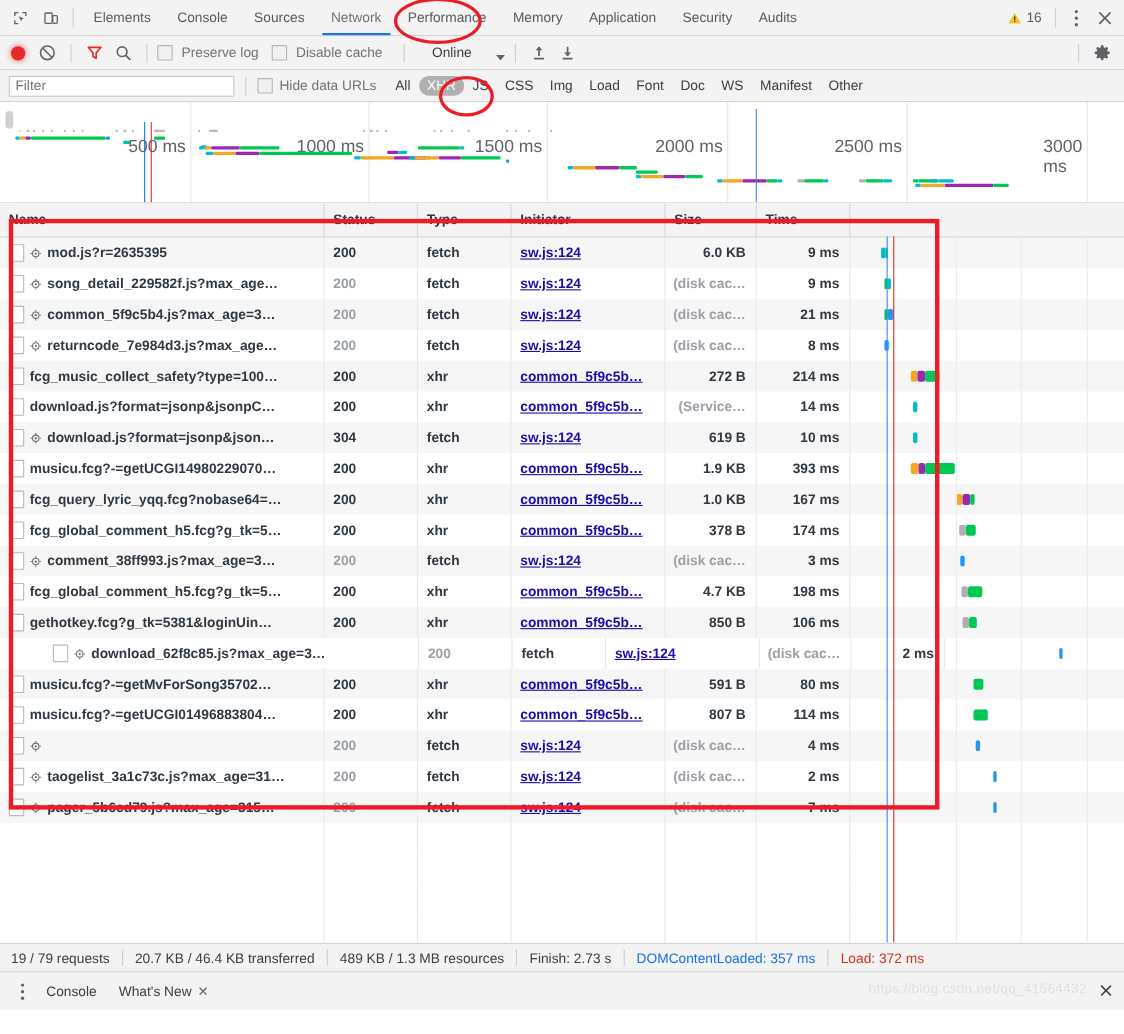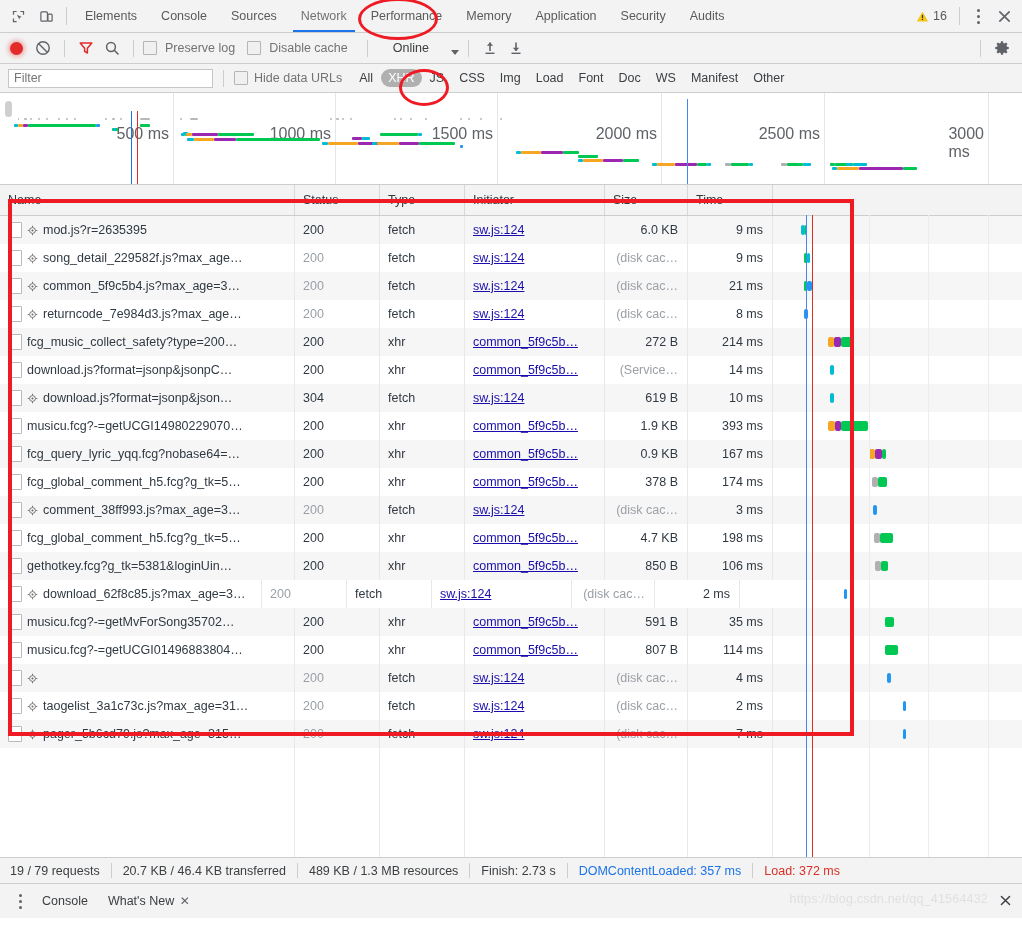--- a/index.html
+++ b/index.html
@@ -78,21 +78,21 @@
   
   .overview{position:relative;height:91px;background:#fff;border-bottom:1px solid #cdcdcd;overflow:hidden;}
   .ovgrid{position:absolute;top:0;bottom:0;width:1px;background:#e6e6e6;}
   .ovlabel{position:absolute;top:5px;font-size:16px;color:#5f6368;transform:translateX(-100%);padding-right:4px;margin-top:27px;}
   .ovband{position:absolute;height:3px;border-radius:1px;}
   .ovline{position:absolute;top:18px;bottom:0;width:1px;}
   .ovleftgutter{position:absolute;left:0;top:0;bottom:0;width:14px;background:#fff;}
   .ovhandle{position:absolute;left:5px;top:8px;width:7px;height:16px;border-radius:4px;background:#cfcfcf;}
 
   
-  .tablewrap{position:relative;height:672px;background:#fff;overflow:hidden;}
+  .tablewrap{position:relative;height:672px;background:#fff;overflow:hidden;font-weight:bold;}
   .thead{
     display:flex;height:30px;align-items:center;background:#f3f3f3;
     border-bottom:1px solid #cdcdcd;font-size:12.5px;color:#303942;
   }
   .th{padding-left:8px;box-sizing:border-box;border-right:1px solid #d8d8d8;height:30px;line-height:30px;}
   .th.last{border-right:none;flex:1;position:relative;}
   .sortarrow{position:absolute;right:10px;top:11px;width:0;height:0;
     border-left:5px solid transparent;border-right:5px solid transparent;border-bottom:7px solid #80868b;}
   .row{display:flex;height:28px;align-items:center;font-size:12.5px;position:relative;}
   .row.odd{background:#f6f6f6;}
@@ -469,21 +469,21 @@
           <div class="cell" style="width: 140px;"><span class="initlink">sw.js:124</span></div>
           <div class="cell num muted" style="width: 83px;">(disk cac…</div>
           <div class="cell num" style="width: 85px;">8 ms</div>
           <div class="cell wf">
             <div class="wfbar" style="left: 31px; width: 4px; background: rgb(33, 150, 243);"></div>
           </div>
         </div>
         <div class="row odd">
           <div class="namecell" style="width: 295px;">
             <div class="rowcb"></div>
-            <span class="nametext">fcg_music_collect_safety?type=200…</span>
+            <span class="nametext">fcg_music_collect_safety?type=100…</span>
           </div>
           <div class="cell " style="width: 85px;">200</div>
           <div class="cell " style="width: 85px;">xhr</div>
           <div class="cell" style="width: 140px;"><span class="initlink">common_5f9c5b…</span></div>
           <div class="cell num" style="width: 83px;">272 B</div>
           <div class="cell num" style="width: 85px;">214 ms</div>
           <div class="cell wf">
             <div class="wfbar" style="left: 55px; width: 6px; background: rgb(245, 166, 35);"></div>
             <div class="wfbar" style="left: 61px; width: 7px; background: rgb(156, 39, 176);"></div>
             <div class="wfbar" style="left: 68px; width: 13px; background: rgb(0, 200, 83);"></div>
@@ -541,21 +541,21 @@
           </div>
         </div>
         <div class="row odd">
           <div class="namecell" style="width: 295px;">
             <div class="rowcb"></div>
             <span class="nametext">fcg_query_lyric_yqq.fcg?nobase64=…</span>
           </div>
           <div class="cell " style="width: 85px;">200</div>
           <div class="cell " style="width: 85px;">xhr</div>
           <div class="cell" style="width: 140px;"><span class="initlink">common_5f9c5b…</span></div>
-          <div class="cell num" style="width: 83px;">0.9 KB</div>
+          <div class="cell num" style="width: 83px;">1.0 KB</div>
           <div class="cell num" style="width: 85px;">167 ms</div>
           <div class="cell wf">
             <div class="wfbar" style="left: 96px; width: 6px; background: rgb(245, 166, 35);"></div>
             <div class="wfbar" style="left: 102px; width: 7px; background: rgb(156, 39, 176);"></div>
             <div class="wfbar" style="left: 109px; width: 4px; background: rgb(0, 200, 83);"></div>
           </div>
         </div>
         <div class="row even">
           <div class="namecell" style="width: 295px;">
             <div class="rowcb"></div>
@@ -616,21 +616,21 @@
           <div class="cell " style="width: 85px;">xhr</div>
           <div class="cell" style="width: 140px;"><span class="initlink">common_5f9c5b…</span></div>
           <div class="cell num" style="width: 83px;">850 B</div>
           <div class="cell num" style="width: 85px;">106 ms</div>
           <div class="cell wf">
             <div class="wfbar" style="left: 102px; width: 6px; background: rgb(176, 176, 176);"></div>
             <div class="wfbar" style="left: 108px; width: 7px; background: rgb(0, 200, 83);"></div>
           </div>
         </div>
         <div class="row even">
-          <div class="namecell" style="width: 262px;">
+          <div class="namecell" style="width: 341px; margin-left: 40px;">
             <div class="rowcb"></div>
             <span class="swicon">
               <svg width="11" height="11" viewBox="0 0 12 12">
                 <circle cx="6" cy="6" r="3.2" fill="none" stroke="#6b6b6b" stroke-width="1"></circle>
                 <circle cx="6" cy="6" r="1.1" fill="#6b6b6b"></circle>
                 <path d="M6 0.8v1.6M6 9.6v1.6M0.8 6h1.6M9.6 6h1.6" stroke="#6b6b6b" stroke-width="1"></path>
               </svg>
             </span>
             <span class="nametext">download_62f8c85.js?max_age=3…</span>
           </div>
@@ -645,21 +645,21 @@
         </div>
         <div class="row odd">
           <div class="namecell" style="width: 295px;">
             <div class="rowcb"></div>
             <span class="nametext">musicu.fcg?-=getMvForSong35702…</span>
           </div>
           <div class="cell " style="width: 85px;">200</div>
           <div class="cell " style="width: 85px;">xhr</div>
           <div class="cell" style="width: 140px;"><span class="initlink">common_5f9c5b…</span></div>
           <div class="cell num" style="width: 83px;">591 B</div>
-          <div class="cell num" style="width: 85px;">35 ms</div>
+          <div class="cell num" style="width: 85px;">80 ms</div>
           <div class="cell wf">
             <div class="wfbar" style="left: 112px; width: 9px; background: rgb(0, 200, 83);"></div>
           </div>
         </div>
         <div class="row even">
           <div class="namecell" style="width: 295px;">
             <div class="rowcb"></div>
             <span class="nametext">musicu.fcg?-=getUCGI01496883804…</span>
           </div>
           <div class="cell " style="width: 85px;">200</div>

